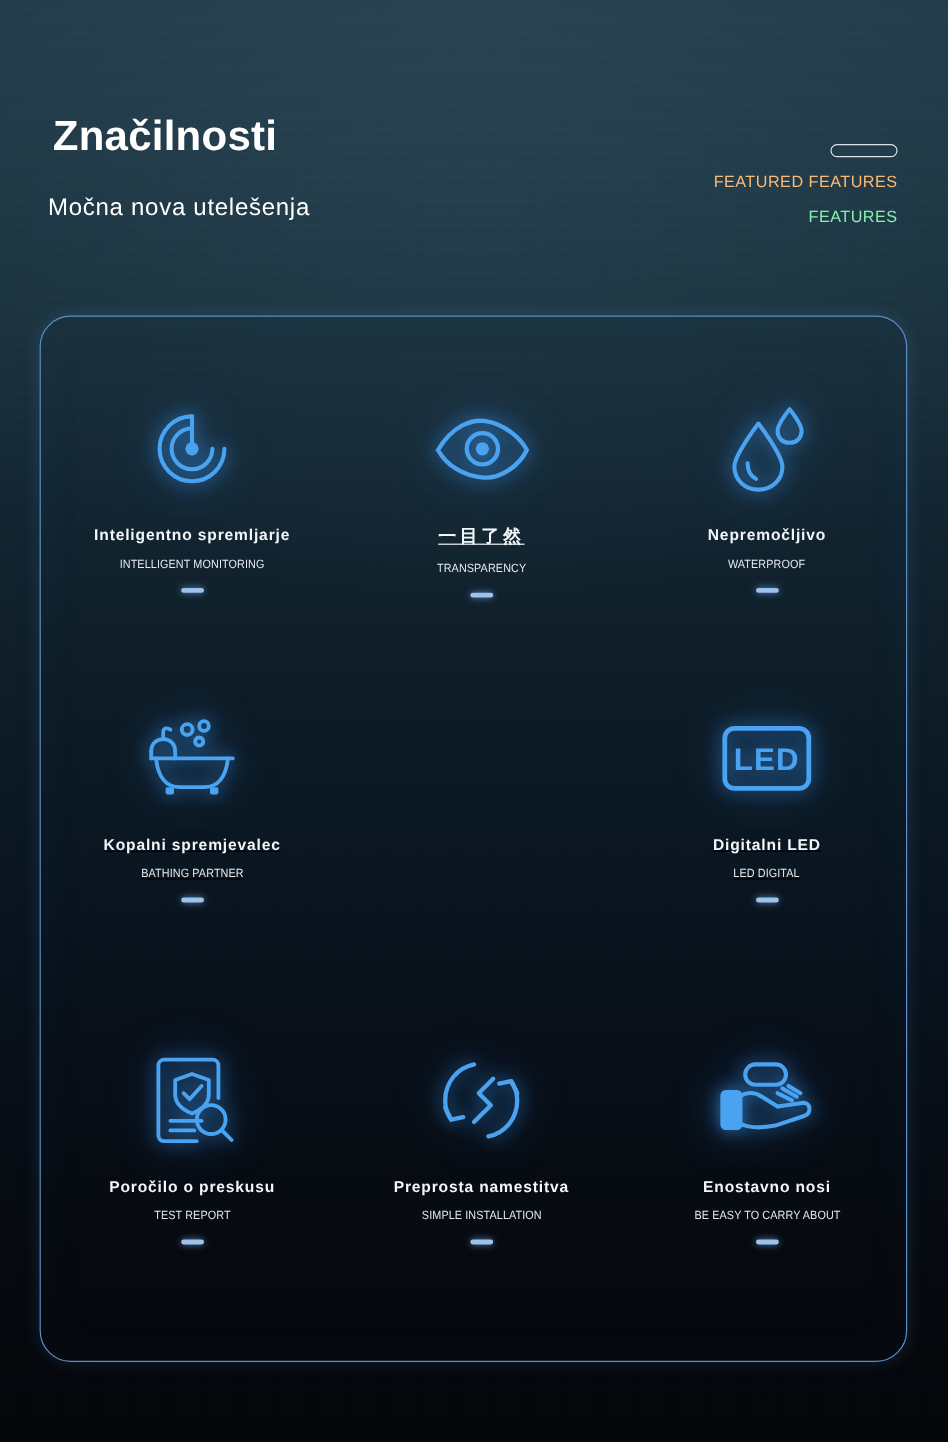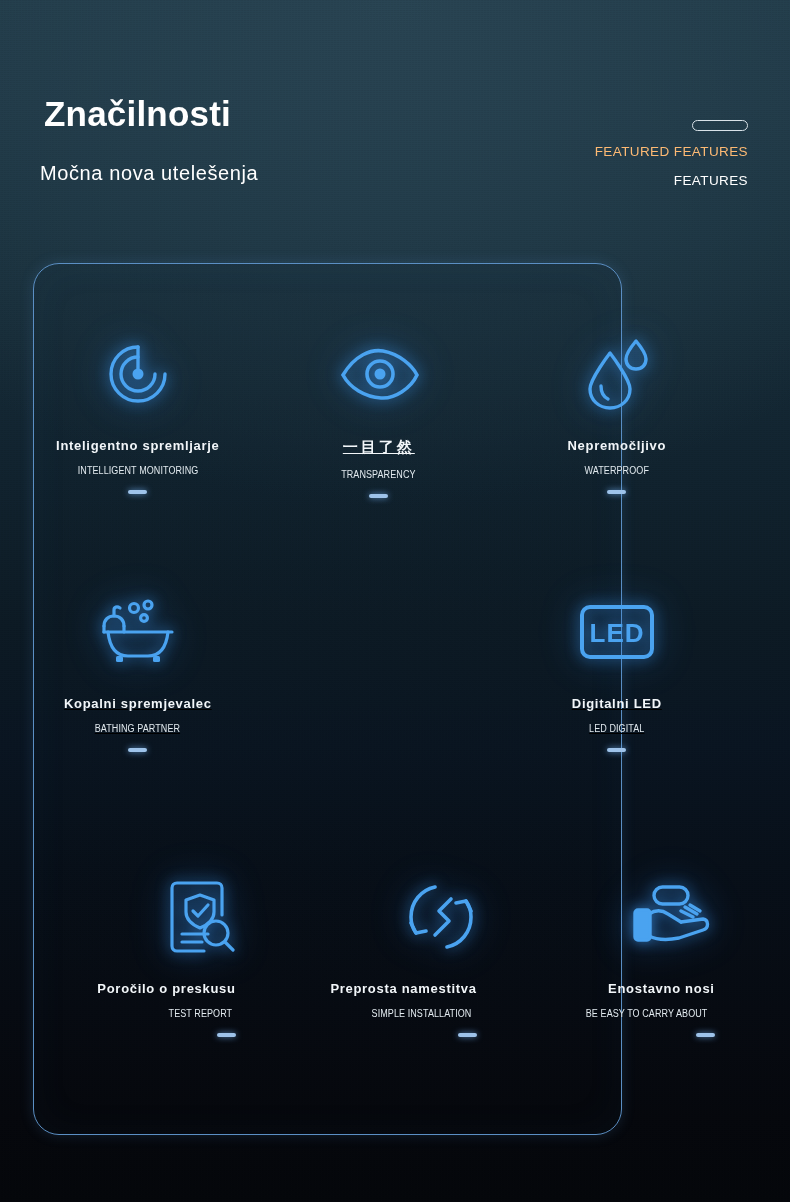--- a/index.html
+++ b/index.html
@@ -85,32 +85,32 @@
   }
   .featured-line1 {
     font-size:13.5px;
     color:#fdba74;
     letter-spacing:.4px;
     line-height:1.35;
     font-weight:400;
   }
   .featured-line2 {
     font-size:13.5px;
-    color:#ffffff;
+    color:#86efac;
     letter-spacing:.4px;
     line-height:1.35;
     margin-top:11px;
     font-weight:400;
   }
 
   
   .panel {
     position:absolute;
     left:33px; top:263px;
-    width:589px; height:872px;
+    width:723px; height:872px;
     border:1px solid #5b8fc4;
     border-radius:26px;
     background: linear-gradient(180deg,
         rgba(20,40,53,.30) 0%,
         rgba(12,26,37,.22) 35%,
         rgba(6,12,19,.10) 70%,
         rgba(4,7,12,.05) 100%);
     box-shadow: 0 0 14px rgba(90,150,210,.18), inset 0 0 42px rgba(60,110,160,.05);
   }
 
@@ -122,21 +122,21 @@
   .cell {
     position:absolute;
     width:33.33%;
     display:flex;
     flex-direction:column;
     align-items:center;
   }
   
   .r0 { top:62px; }
   .r1 { top:320px;text-decoration:underline; }
-  .r2 { top:605px;align-items:flex-end; }
+  .r2 { top:605px; }
   
   .c0 { left:6px; }
   .c1 { left:247px; }
   .c2 { left:485px; }
 
   .icon-wrap {
     height:96px;
     display:flex;
     align-items:center;
     justify-content:center;

